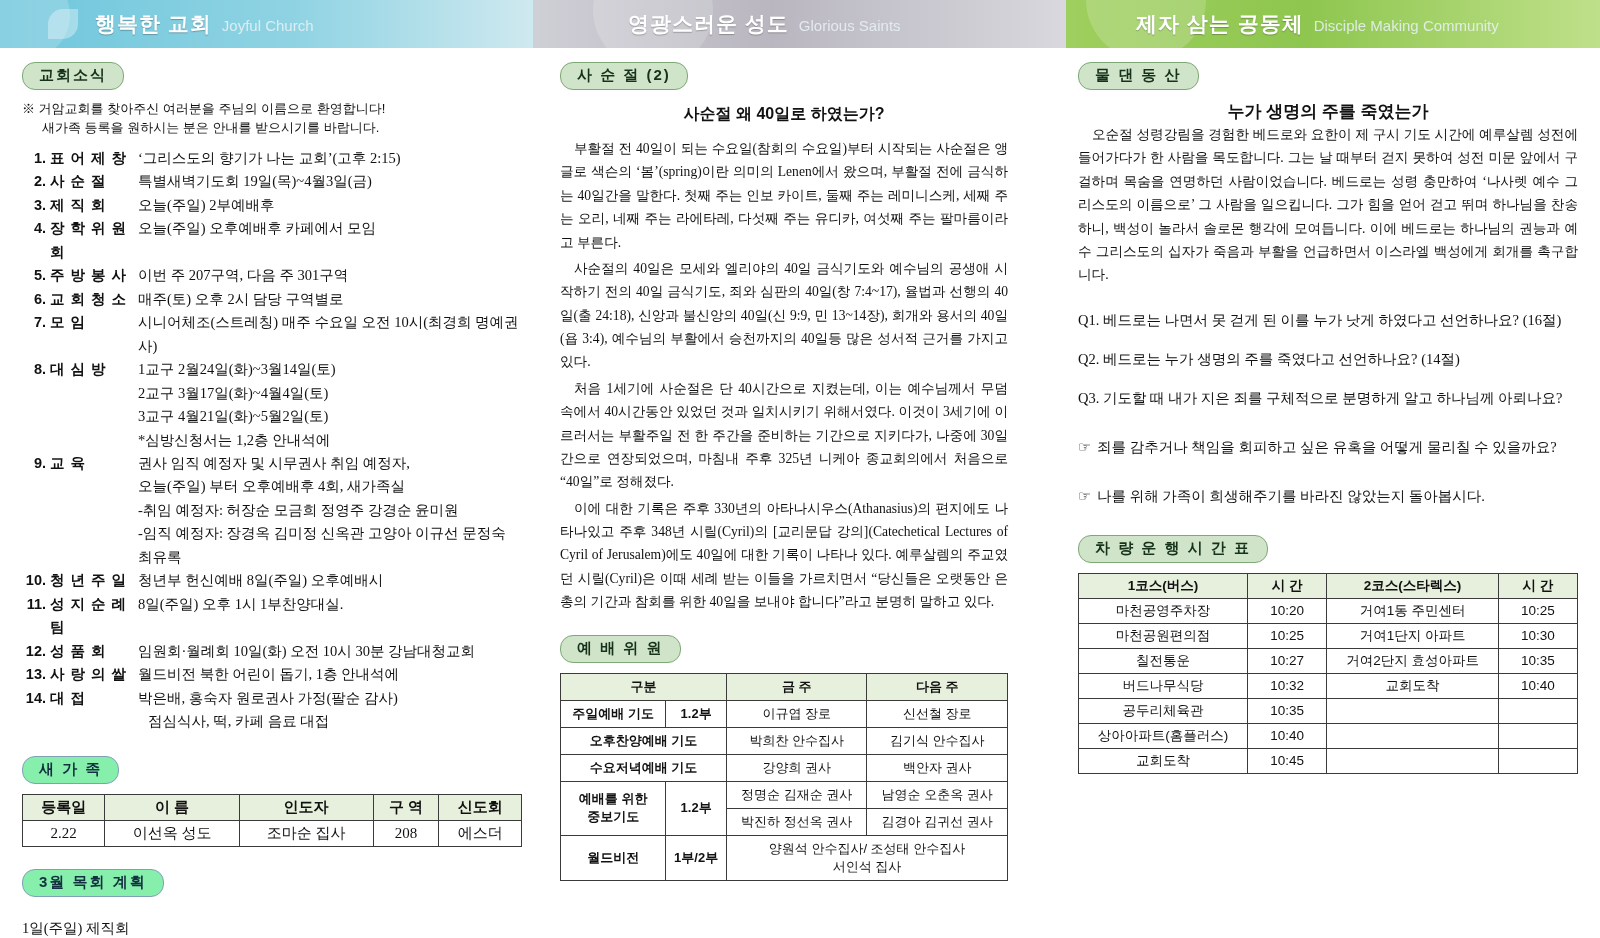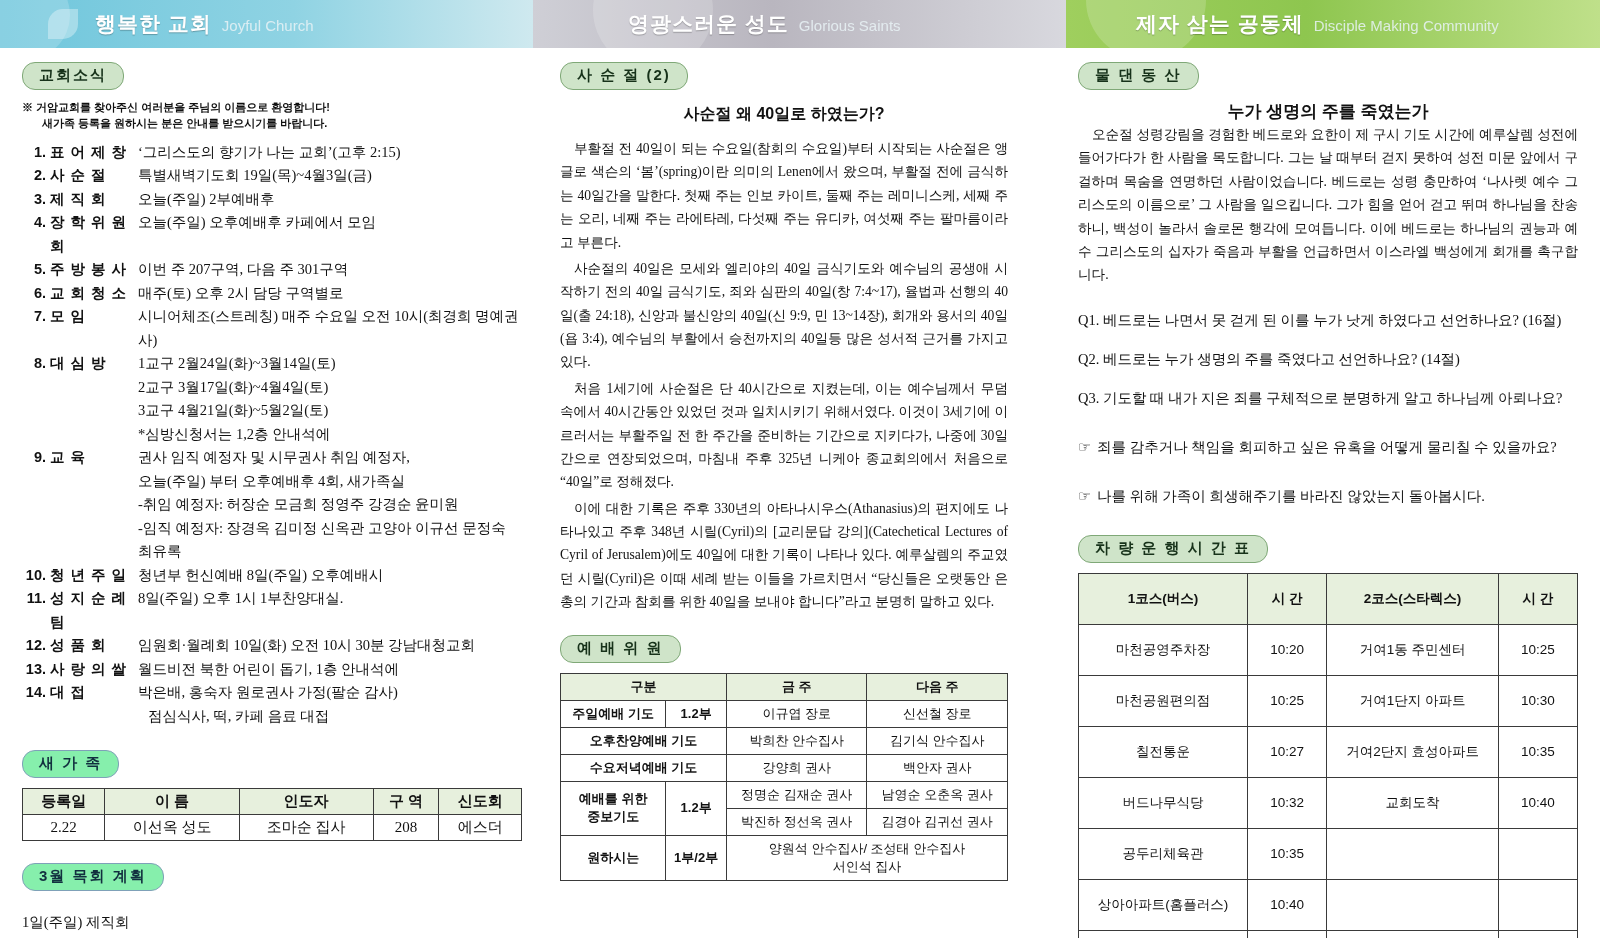--- a/index.html
+++ b/index.html
@@ -43,21 +43,21 @@
     padding:3px 16px 4px 16px;
     font-family:"Liberation Sans",sans-serif;
     font-weight:bold;font-size:15px;color:#17321a;
     letter-spacing:2px;
     margin-bottom:10px;
   }
   .pill.blue{background:#86efac;border-color:#7fa1b8;color:#12303f;}
   .pill.green{background:#cfe4c9;}
 
   
-  .notice{font-size:11px;line-height:1.45;font-weight:bold;font-family:"Liberation Sans",sans-serif;}
+  .notice{font-size:13px;line-height:1.45;font-weight:normal;font-family:"Liberation Sans",sans-serif;}
   .notice .l2{display:block;margin-left:20px;}
 
   .alist{margin-top:9px;}
   .arow{display:flex;font-size:14.5px;line-height:1.62;}
   .anum{width:24px;text-align:right;font-weight:bold;flex:none;font-family:"Liberation Sans",sans-serif;}
   .alab{width:88px;flex:none;font-weight:bold;font-family:"Liberation Sans",sans-serif;letter-spacing:1px;padding-left:4px;}
   .aval{flex:1;font-family:"Liberation Serif",serif;}
   .aval .sub{display:block;}
 
   
@@ -72,21 +72,21 @@
   .title2{text-align:center;font-weight:bold;font-size:16px;margin:4px 0 12px;font-family:"Liberation Sans",sans-serif;}
   .para{font-size:13.6px;line-height:1.72;text-align:justify;text-indent:14px;margin-bottom:3px;}
 
   
   .title3{text-align:center;font-weight:bold;font-size:17px;font-family:"Liberation Sans",sans-serif;}
   .subtitle3{text-align:center;font-size:14px;margin-top:2px;margin-bottom:12px;}
   .q{font-size:14.5px;line-height:1.6;margin-bottom:16px;}
   .q.mark:before{content:"\261E";margin-right:6px;}
 
   .tbl2{border-collapse:collapse;width:100%;font-size:13.5px;font-family:"Liberation Sans",sans-serif;}
-  .tbl2 th,.tbl2 td{border:1px solid #3a3a3a;text-align:center;padding:16px 4px;}
+  .tbl2 th,.tbl2 td{border:1px solid #3a3a3a;text-align:center;padding:3px 4px;}
   .tbl2 th{background:#e7f0dd;font-weight:bold;}
   .tbl2 td{background:#fff;}
   .wtbl{border-collapse:collapse;width:100%;font-size:13px;font-family:"Liberation Sans",sans-serif;}
   .wtbl th,.wtbl td{border:1px solid #3a3a3a;text-align:center;padding:4px 3px;}
   .wtbl th{background:#e7f0dd;font-weight:bold;}
   .wtbl td{background:#fff;}
   .wtbl td.lab{font-weight:bold;background:#fff;}
 </style>
 </head>
 <body>
@@ -279,21 +279,21 @@
 중보기도</td>
         <td class="lab" rowspan="2">1.2부</td>
         <td>정명순 김재순 권사</td>
         <td>남영순 오춘옥 권사</td>
       </tr>
       <tr>
         <td>박진하 정선옥 권사</td>
         <td>김경아 김귀선 권사</td>
       </tr>
       <tr>
-        <td class="lab">원하시는</td>
+        <td class="lab">월드비전</td>
         <td class="lab">1부/2부</td>
         <td colspan="2">
           <span>양원석 안수집사/ 조성태 안수집사</span><br>
           <span>서인석 집사</span>
         </td>
       </tr>
     </tbody>
       </table>
   </div>
 

